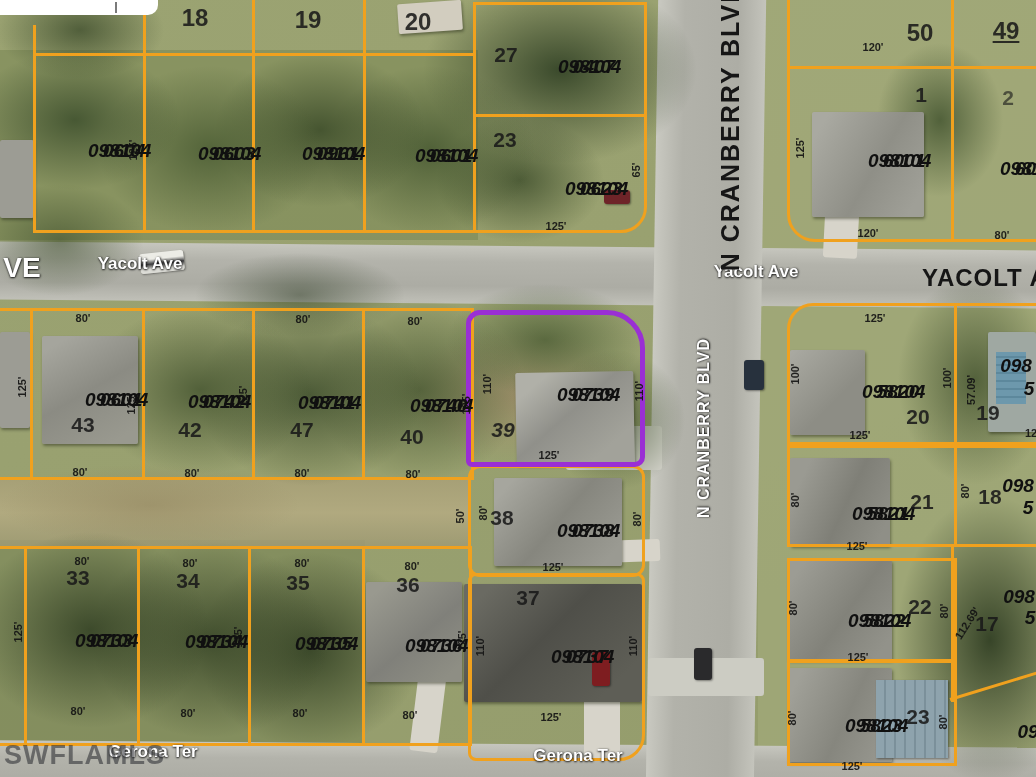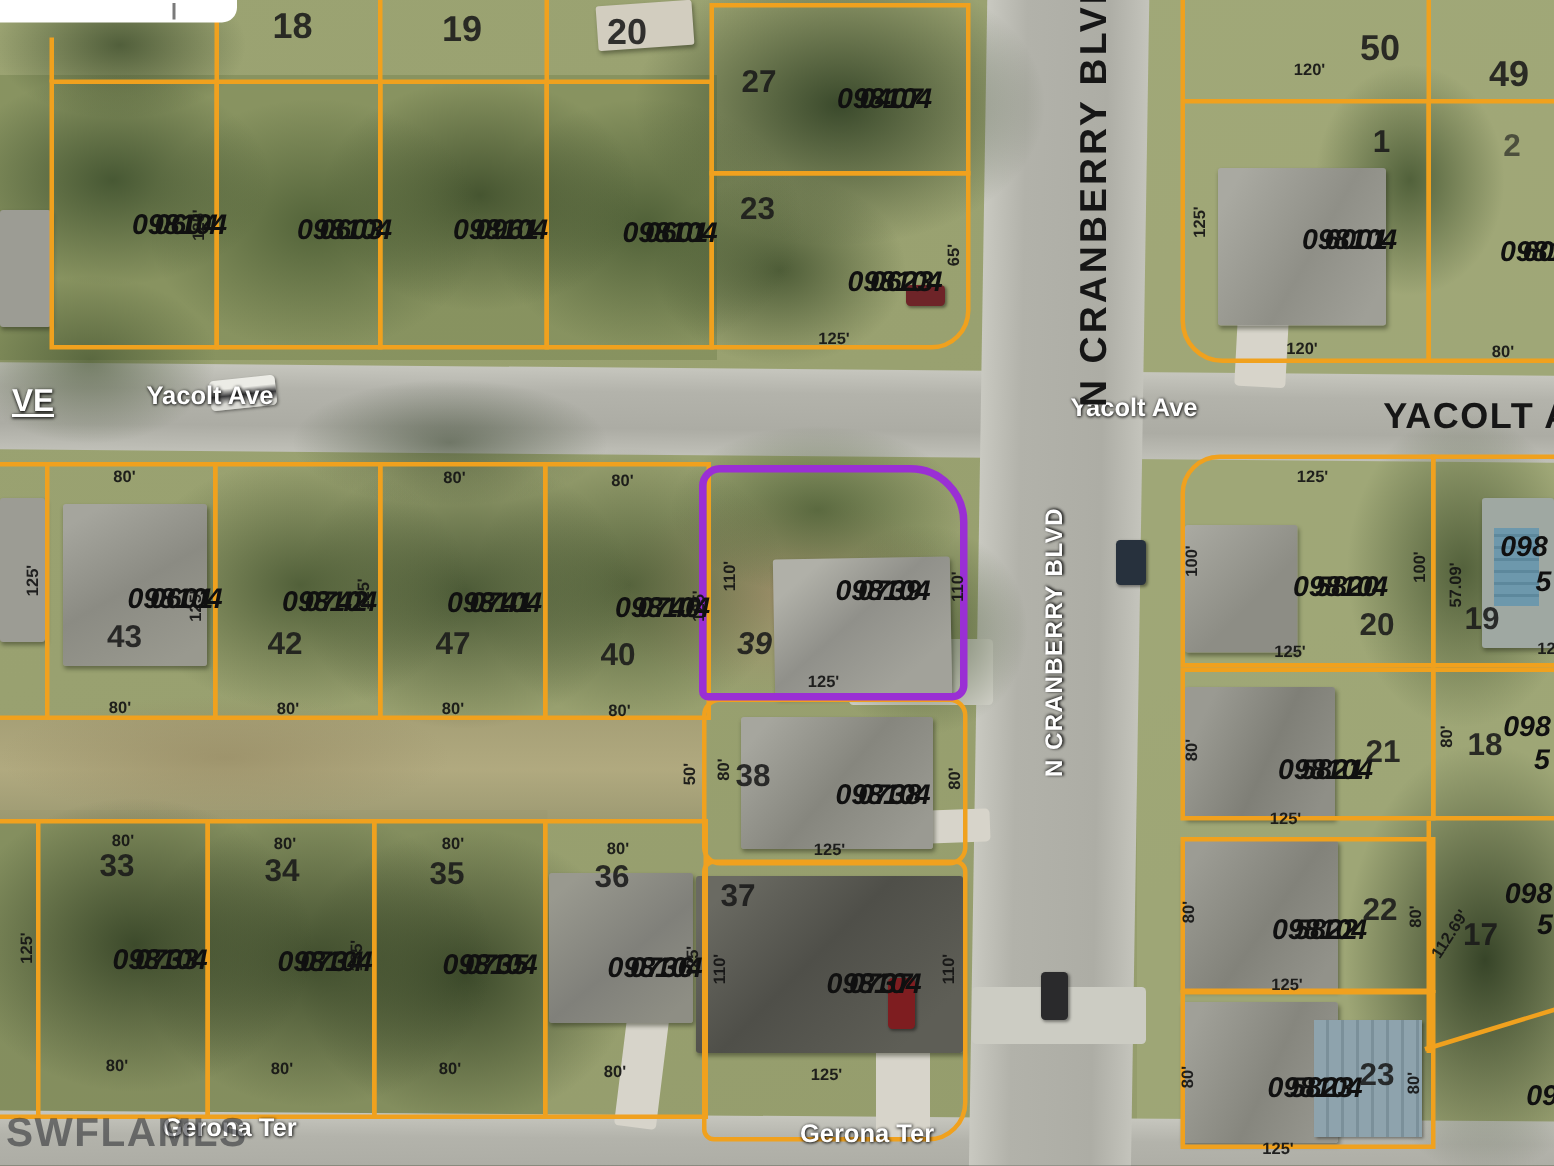--- a/index.html
+++ b/index.html
@@ -237,38 +237,38 @@
   <div class="apn c" style="left:1019px;top:597px;">098</div>
   <div class="apn c" style="left:1030px;top:618px;">5</div>
   <div class="apn c" style="left:1028px;top:732px;">09</div>
 
   <div class="lot big c" style="left:195px;top:18px;">18</div>
   <div class="lot big c" style="left:308px;top:20px;">19</div>
   <div class="lot big c" style="left:418px;top:22px;">20</div>
   <div class="lot c" style="left:506px;top:55px;">27</div>
   <div class="lot c" style="left:505px;top:140px;">23</div>
   <div class="lot big c" style="left:920px;top:33px;">50</div>
-  <div class="lot big c" style="left:1006px;top:50px;">49</div>
+  <div class="lot big c" style="left:1006px;top:31px;text-decoration:underline;">49</div>
   <div class="lot c" style="left:921px;top:95px;">1</div>
   <div class="lot c" style="left:1008px;top:98px;opacity:.7;">2</div>
   <div class="lot c" style="left:83px;top:425px;">43</div>
   <div class="lot c" style="left:190px;top:430px;">42</div>
   <div class="lot c" style="left:302px;top:430px;">47</div>
   <div class="lot c" style="left:412px;top:437px;">40</div>
   <div class="lot c" style="left:503px;top:430px;font-style:italic;">39</div>
   <div class="lot c" style="left:918px;top:417px;">20</div>
   <div class="lot c" style="left:988px;top:413px;">19</div>
   <div class="lot c" style="left:502px;top:518px;">38</div>
   <div class="lot c" style="left:922px;top:502px;">21</div>
   <div class="lot c" style="left:990px;top:497px;">18</div>
   <div class="lot c" style="left:78px;top:578px;">33</div>
   <div class="lot c" style="left:188px;top:581px;">34</div>
   <div class="lot c" style="left:298px;top:583px;">35</div>
   <div class="lot c" style="left:408px;top:585px;">36</div>
-  <div class="lot c" style="left:492px;top:598px;">37</div>
+  <div class="lot c" style="left:528px;top:598px;">37</div>
   <div class="lot c" style="left:920px;top:607px;">22</div>
   <div class="lot c" style="left:987px;top:624px;">17</div>
   <div class="lot c" style="left:918px;top:717px;">23</div>
 
   <div class="dim r" style="left:133px;top:150px;">125'</div>
   <div class="dim c" style="left:873px;top:47px;">120'</div>
   <div class="dim r" style="left:636px;top:170px;">65'</div>
   <div class="dim c" style="left:556px;top:226px;">125'</div>
   <div class="dim r" style="left:800px;top:148px;">125'</div>
   <div class="dim c" style="left:868px;top:233px;">120'</div>
@@ -315,21 +315,21 @@
   <div class="dim c" style="left:551px;top:717px;">125'</div>
   <div class="dim r" style="left:793px;top:608px;">80'</div>
   <div class="dim r" style="left:944px;top:611px;">80'</div>
   <div class="dim c" style="left:858px;top:657px;">125'</div>
   <div class="dim c" style="left:967px;top:623px;transform:translate(-50%,-50%) rotate(-57deg);">112.69'</div>
   <div class="dim r" style="left:792px;top:718px;">80'</div>
   <div class="dim r" style="left:943px;top:722px;">80'</div>
   <div class="dim c" style="left:852px;top:766px;">125'</div>
   <div class="dim c" style="left:1031px;top:433px;">12</div>
 
-  <div class="stw c" style="left:22px;top:268px;font-size:21px;text-decoration:underline;">VE</div>
+  <div class="stw c" style="left:22px;top:268px;font-size:28px;">VE</div>
   <div class="stw c" style="left:140px;top:264px;">Yacolt Ave</div>
   <div class="stw c" style="left:756px;top:272px;">Yacolt Ave</div>
   <div class="stb c" style="left:985px;top:278px;font-size:24px;letter-spacing:1px;">YACOLT A</div>
   <div class="stb c" style="left:730px;top:127px;font-size:25px;letter-spacing:2px;transform:translate(-50%,-50%) rotate(-90deg);">N CRANBERRY BLVD</div>
   <div class="stw c" style="left:704px;top:428px;font-size:16px;letter-spacing:1px;transform:translate(-50%,-50%) rotate(-90deg);">N CRANBERRY BLVD</div>
   <div class="stw c" style="left:153px;top:752px;">Gerona Ter</div>
   <div class="stw c" style="left:578px;top:756px;">Gerona Ter</div>
 
   <div class="wm" style="left:4px;top:740px;">SWFLAMLS</div>
 

